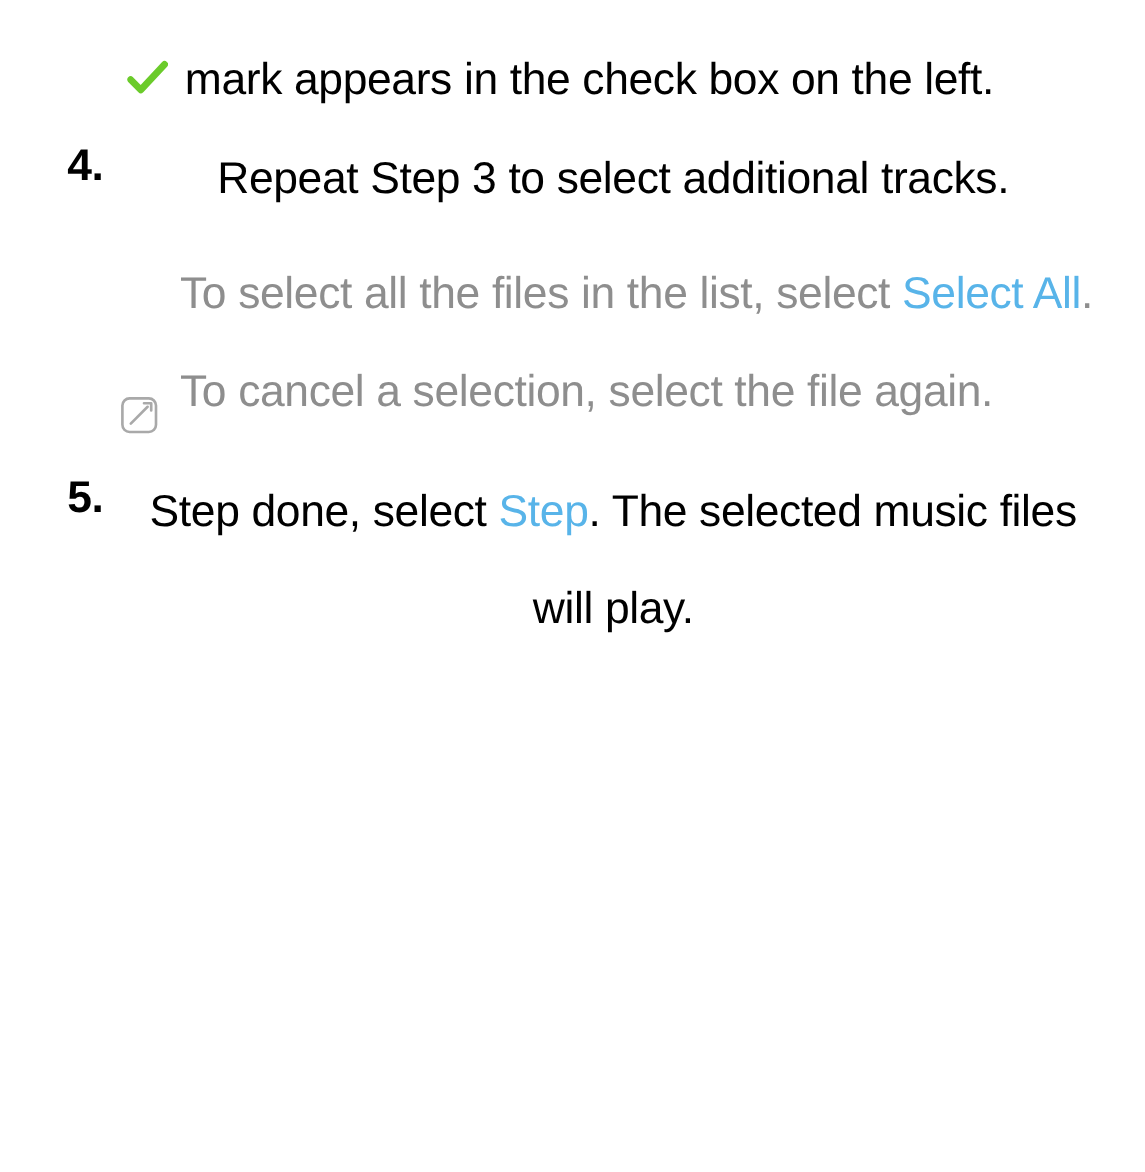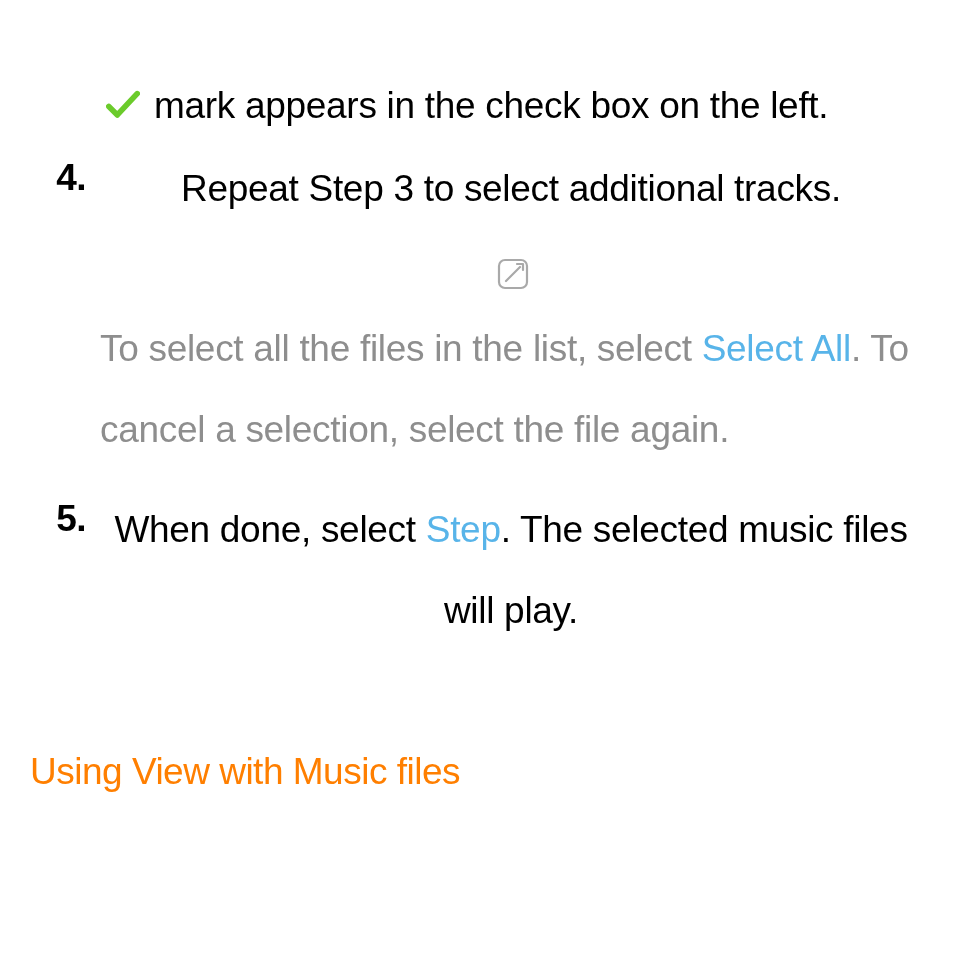--- a/index.html
+++ b/index.html
@@ -7,21 +7,20 @@
     padding: 0;
     width: 954px;
     background: #ffffff;
     font-family: "Helvetica Neue", Helvetica, Arial, sans-serif;
     color: #000000;
     font-weight: 300;
   }
   .page {
     padding: 25px 28px 30px 30px;
     box-sizing: border-box;
-    margin-top: 40px;
   }
   .step {
     display: flex;
     align-items: flex-start;
     margin-bottom: 10px;
   }
   .step-num {
     flex: 0 0 56px;
     font-size: 37px;
     font-weight: 600;
@@ -43,25 +42,24 @@
     display: inline-block;
     vertical-align: -2px;
     margin-right: 4px;
   }
   .check-icon svg {
     width: 34px;
     height: 30px;
   }
   .note {
     display: flex;
-    align-items: center;
+    align-items: flex-end;
     margin-left: 70px;
     margin-top: 14px;
     margin-bottom: 18px;
-    flex-direction: column;
   }
   .note-icon {
     flex: 0 0 50px;
     padding-top: 14px;
   }
   .note-icon svg {
     width: 32px;
     height: 32px;
   }
   .note-body {
@@ -113,19 +111,18 @@
       </svg>
     </div>
     <div class="note-body">
       <span>To select all the files in the list, select </span><span class="hl-blue">Select All</span><span>. To cancel a selection, select the file again.</span>
     </div>
   </div>
 
   <div class="step">
     <div class="step-num">5.</div>
     <div class="step-body">
-      <span>When done, select </span><span class="hl-blue">Step</span><span>. The selected music files will play.</span>
+      <span>Step done, select </span><span class="hl-blue">Step</span><span>. The selected music files will play.</span>
     </div>
   </div>
 
-  <div class="section-heading">Using View with Music files</div>
 
 </div>
 
 </body></html>

